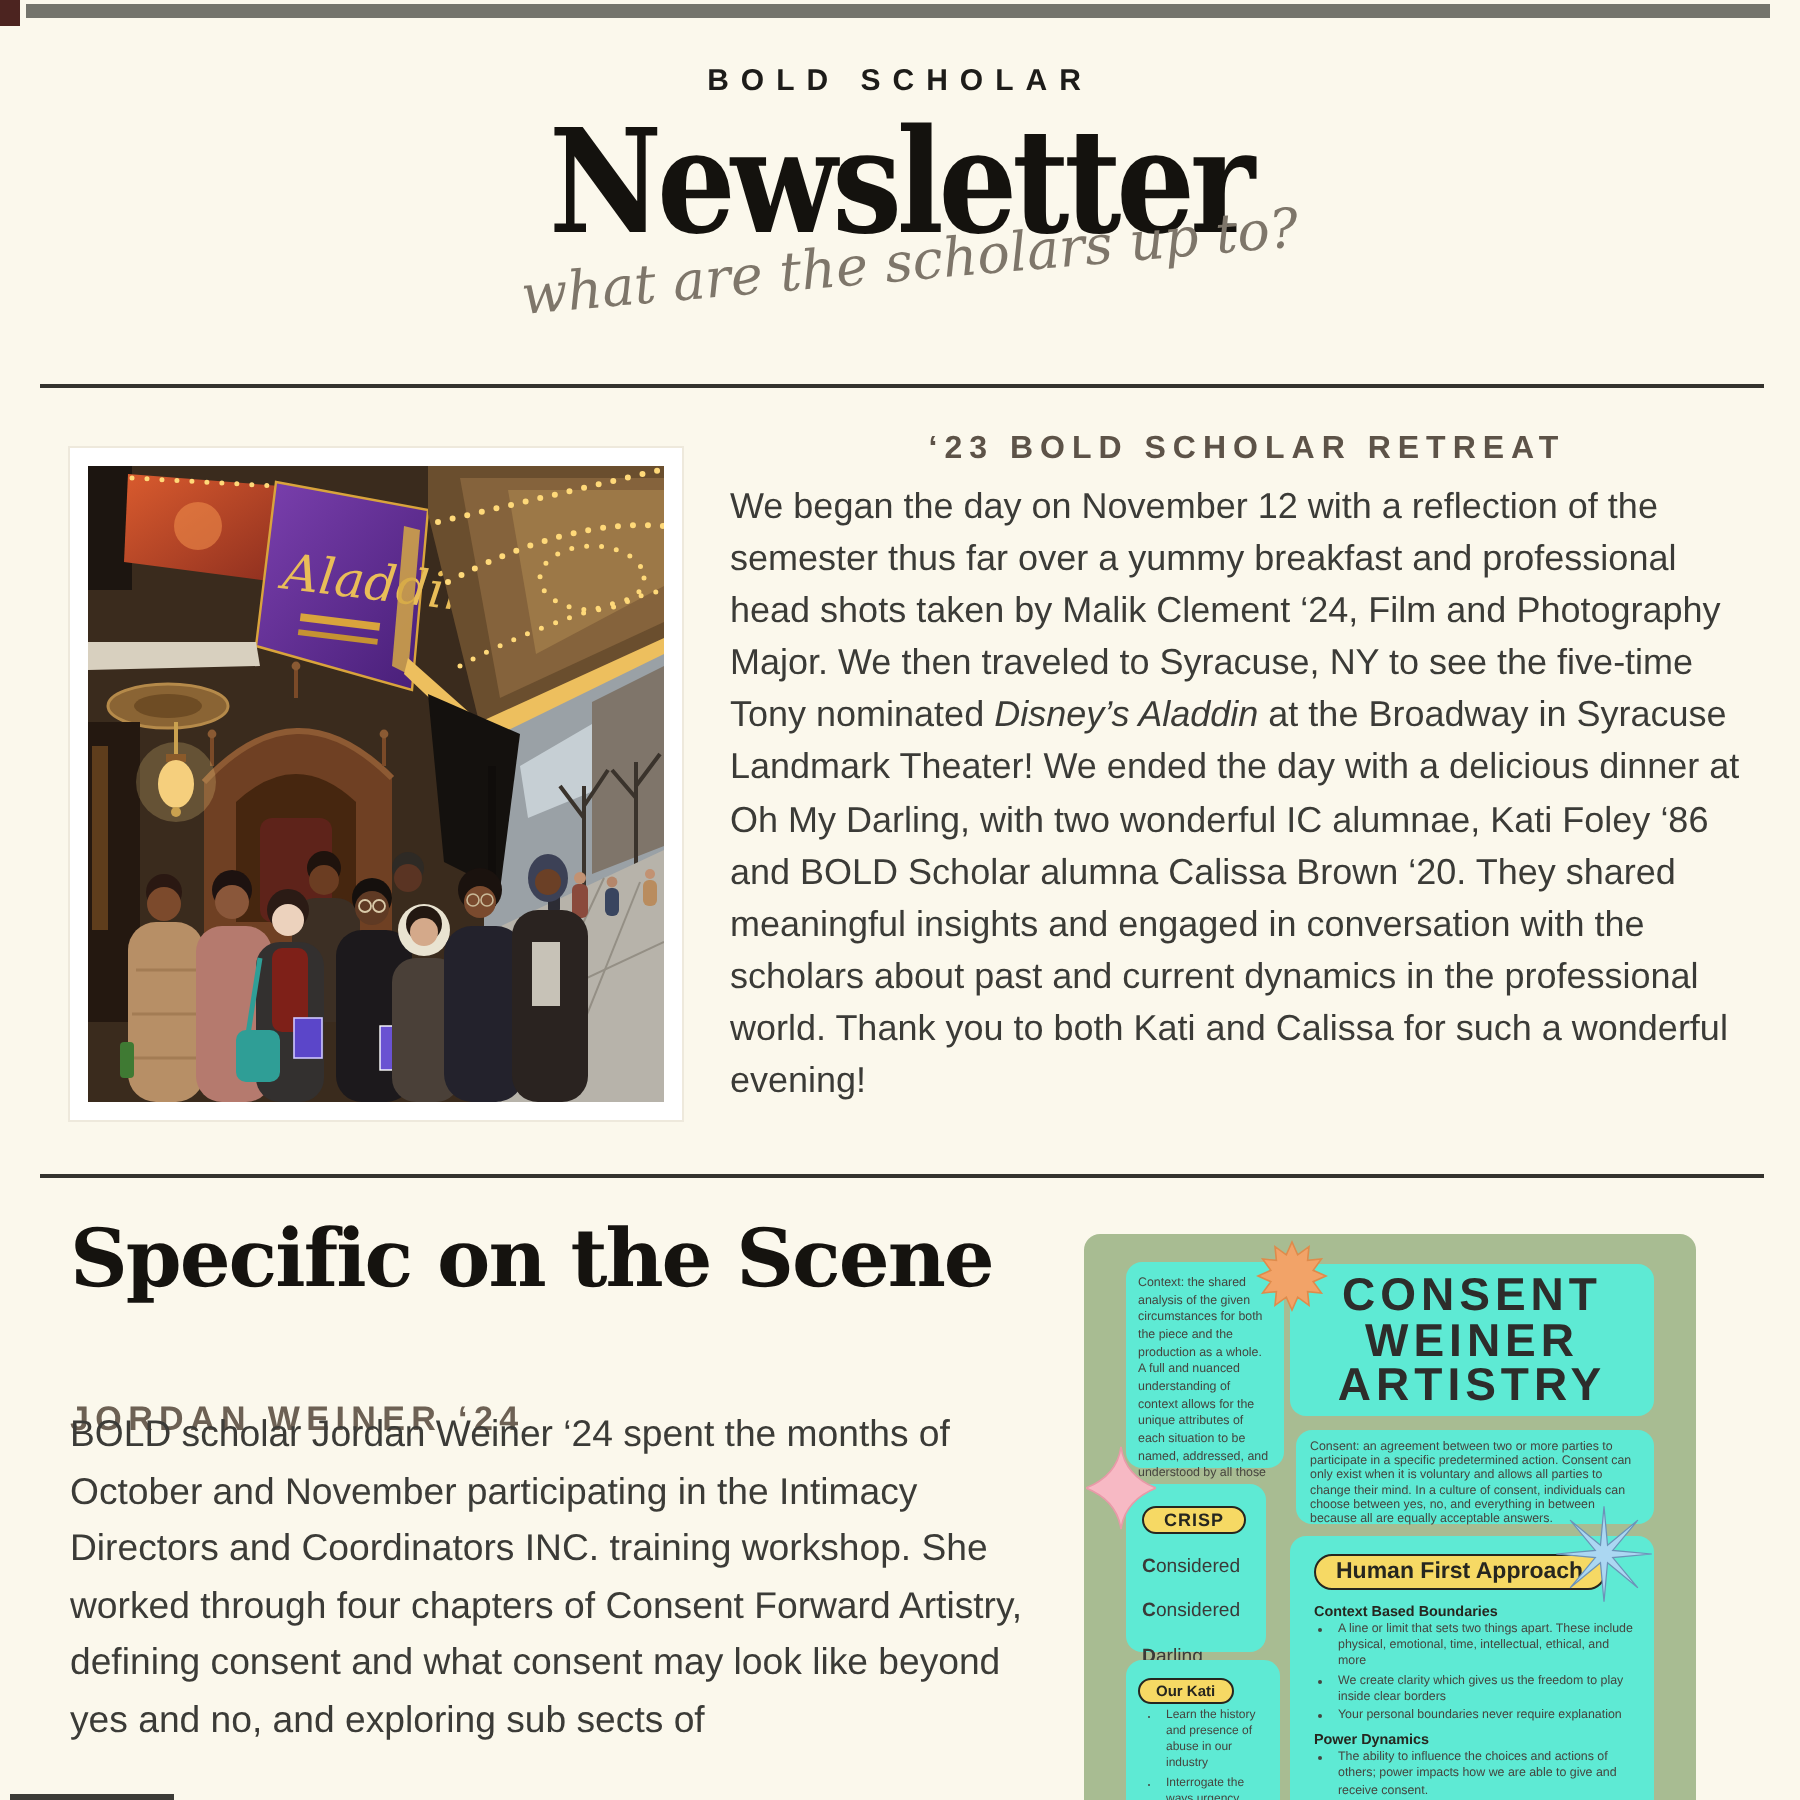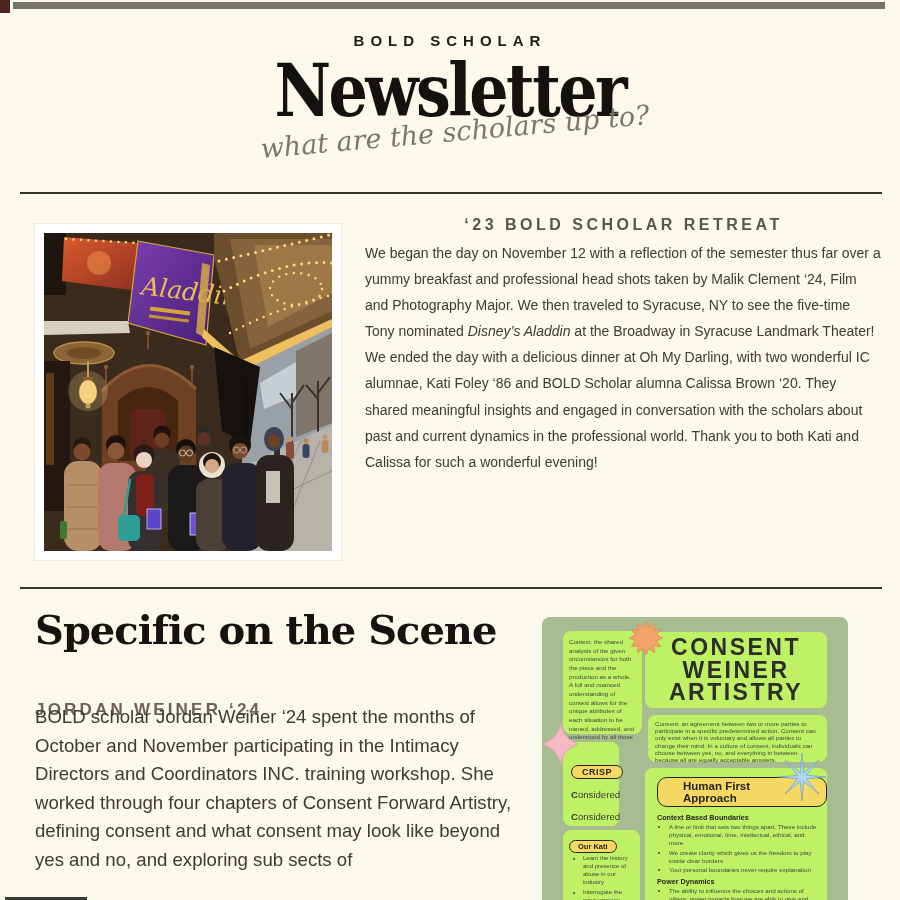--- a/index.html
+++ b/index.html
@@ -25,52 +25,52 @@
   .rule3 { position:absolute; left:5px; top:897px; width:82px; height:3px; background:#3b3b36; }
 
   
   .photo-frame { position:absolute; left:35px; top:224px; width:306px; height:336px;
                  background:#ffffff; padding:9px; box-shadow:0 0 0 1px #eee9dc; }
   .photo-frame svg { display:block; width:288px; height:318px; }
 
   .retreat-head { position:absolute; left:365px; top:216px; width:517px; text-align:center;
                   font-size:16px; font-weight:bold; letter-spacing:3.5px; color:#5d5348; }
   .retreat-body { position:absolute; left:365px; top:240px; width:517px;
-                  font-size:14px; line-height:26.1px; color:#3b3b37; }
+                  font-size:18px; line-height:26.1px; color:#3b3b37; }
   .retreat-body .it { font-style:italic; }
 
   
   .scene-head { position:absolute; left:35px; top:606px; font-family:"DejaVu Serif", serif;
                 font-weight:bold; font-size:40px; letter-spacing:-1px; color:#15130f; }
   .scene-sub { position:absolute; left:35px; top:676px; font-size:17px; font-weight:bold;
                letter-spacing:3.2px; color:#6d6154;margin-top:24px; }
   .scene-body { position:absolute; left:35px; top:703px; width:484px;
                 font-size:18.6px; line-height:28.6px; color:#3b3b37; }
 
   
   .flyer { position:absolute; left:542px; top:617px; width:306px; height:283px;
            background:#A8BC92; border-radius:8px 8px 0 0; overflow:hidden; }
-  .flyer .box { position:absolute; background:#bef264; border-radius:8px; }
+  .flyer .box { position:absolute; background:#5eead4; border-radius:8px; }
   .ig-context { left:21px; top:14px; width:79px; height:103px; padding:7px 6px;
                 font-size:6.2px; line-height:1.4; color:#45453f; }
   .ig-title { left:103px; top:15px; width:182px; height:76px; border-radius:10px;
               display:flex; flex-direction:column; justify-content:center; align-items:center; }
   .ig-title div { font-size:23px; font-weight:bold; letter-spacing:2.5px; line-height:0.98;
                   color:#2d2d2b; }
   .ig-consent { left:106px; top:98px; width:179px; height:47px; padding:5px 7px;
                 font-size:6.2px; line-height:1.16; color:#45453f; border-radius:6px; }
-  .ig-crisp { left:21px; top:125px; width:56px; height:84px; padding:19px 8px; }
+  .ig-crisp { left:21px; top:125px; width:70px; height:84px; padding:8px 8px; }
   .ig-lens { left:21px; top:213px; width:77px; height:80px; padding:5px 6px; }
   .ig-hfa { left:103px; top:151px; width:182px; height:140px; padding:5px 0; }
 
   .pill { display:inline-block; background:#F6D964; border:1.2px solid #26261f;
           border-radius:10px; font-weight:bold; color:#26261f; }
   .pill-crisp { font-size:9px; padding:1px 10px; letter-spacing:0.5px; }
   .pill-lens { font-size:7.5px; padding:1px 8px; }
-  .pill-hfa { font-size:11.5px; padding:2px 25px; margin:4px 0 3px 12px; }
+  .pill-hfa { font-size:11.5px; padding:2px 10px; margin:4px 0 3px 12px; }
 
   .crisp-item { font-size:9.6px; line-height:1.3; color:#3a3a38; margin-top:10px; }
   .crisp-item::first-letter { font-weight:bold; }
 
   .ig-lens ul, .ig-hfa ul { list-style:disc; padding-left:10px; margin:1px 0 3px 4px; }
   .ig-lens li { font-size:6px; line-height:1.35; color:#45453f; margin-bottom:1.5px; }
   .ig-hfa h5 { font-size:7.2px; color:#26261f; margin:3px 12px 1px; }
   .ig-hfa ul { padding-left:20px; margin-right:10px; }
   .ig-hfa li { font-size:6.2px; line-height:1.3; color:#45453f; margin-bottom:1.5px; }
 

